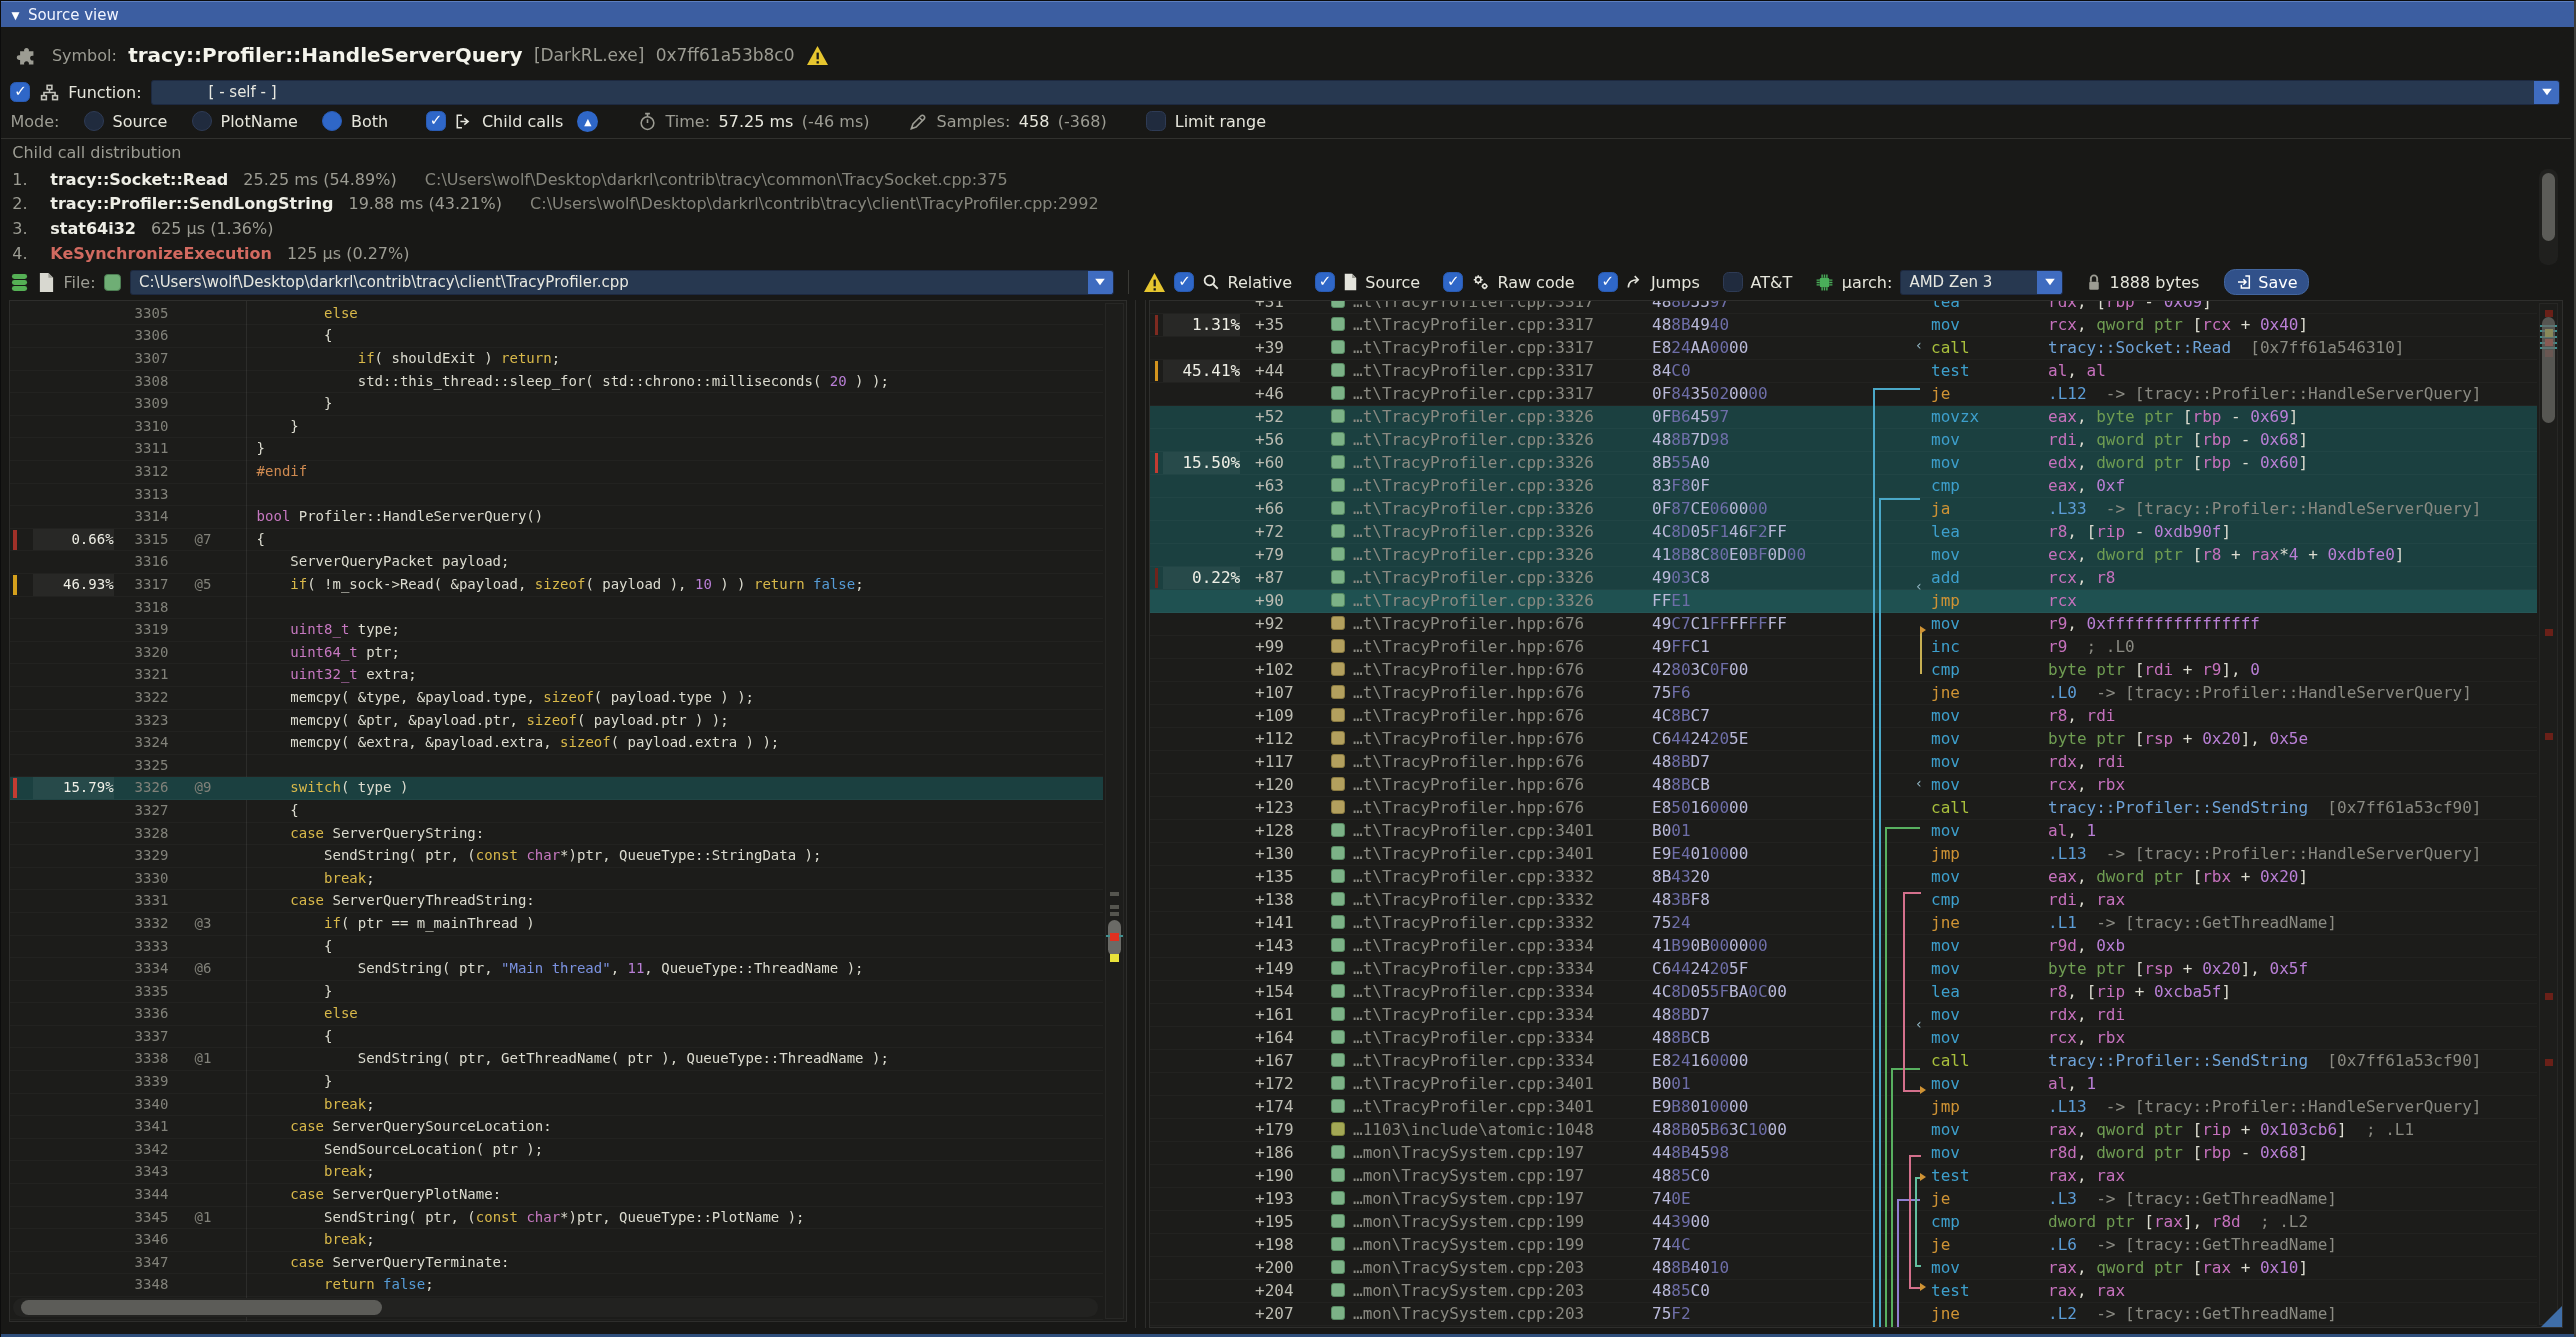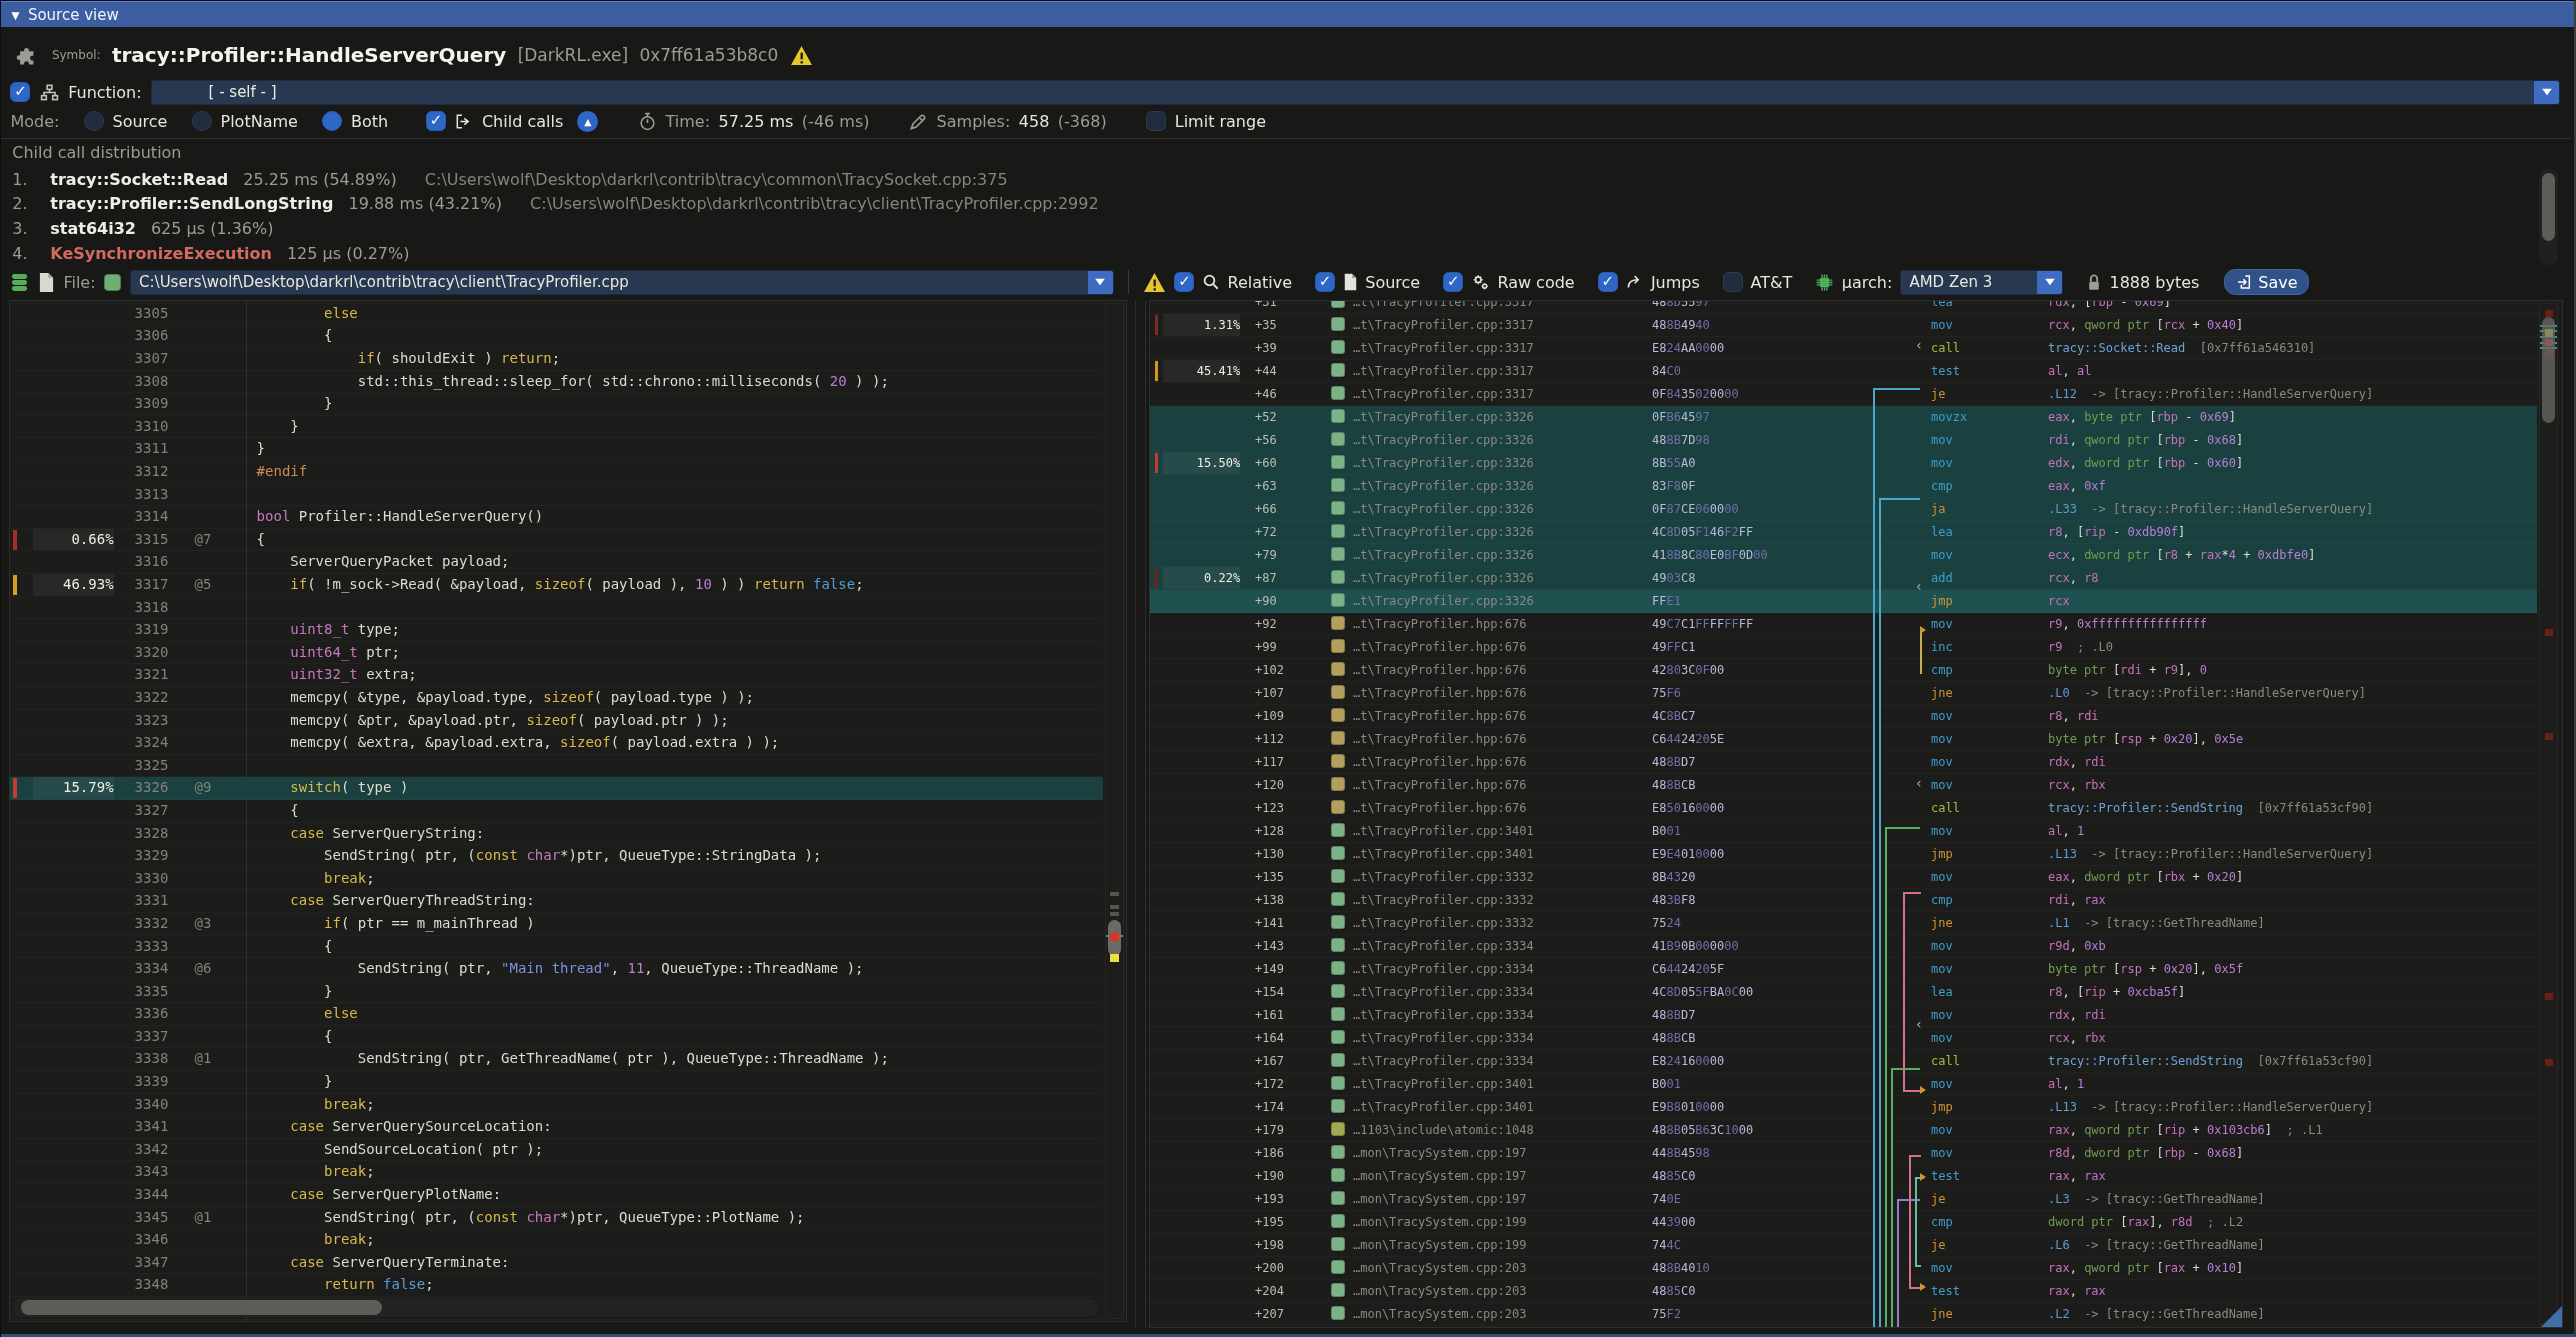--- a/index.html
+++ b/index.html
@@ -3,21 +3,21 @@
 <meta charset="utf-8">
 <style>
   html,body{margin:0;padding:0;background:#0a0a0a;}
   body{width:2576px;height:1338px;position:relative;font-family:"DejaVu Sans",sans-serif;color:#e6e6dc;overflow:hidden;}
   .window{position:absolute;inset:0;background:#181816;border:1.9px solid #0c0c0c;border-right:2.8px solid #3e3e3a;box-sizing:border-box;}
   .titlebar{position:absolute;left:0;top:0;right:0;height:26.4px;background:#3c5ea1;border-top:0.9px solid #5d7fc0;display:flex;align-items:center;gap:8.5px;padding-left:10.4px;box-sizing:border-box;color:#f2f5ff;font-size:15px;}
   .tb-caret{font-size:10.4px;color:#ffffff;}
   
   .symbol-row{position:absolute;left:15px;top:34px;height:40px;display:flex;align-items:center;gap:11.3px;}
   .lbl{color:#9c9c93;}
-  .symbol-row .slabel{font-size:12px;}
+  .symbol-row .slabel{font-size:16px;}
   .symbol-row .sname{font-size:20px;font-weight:bold;color:#f4f4ec;}
   .symbol-row .smod,.symbol-row .saddr{font-size:17px;color:#9c9c93;}
   
   .function-row{position:absolute;left:9.4px;top:79px;right:14px;height:24.6px;display:flex;align-items:center;gap:9.4px;font-size:16px;}
   .combo{background:#273850;border:0.9px solid #1d2940;border-radius:2.8px;height:23px;display:flex;align-items:center;position:relative;color:#e8e8e0;font-size:15px;}
   .combo .ctext{padding-left:8.5px;white-space:nowrap;overflow:hidden;flex:1;}
   .combo .cbtn{width:24.6px;height:23px;background:#3f6cc0;border-radius:0 2.8px 2.8px 0;display:flex;align-items:center;justify-content:center;flex:none;}
   .tri-down{width:0;height:0;border-left:6.6px solid transparent;border-right:6.6px solid transparent;border-top:8.5px solid #fff;}
   .fcombo{flex:1;padding-left:48px;}
   
@@ -74,21 +74,21 @@
   .src-vscroll{right:1.9px;}
   .asm-vscroll{right:3.8px;}
   .vthumb{position:absolute;left:1.9px;right:1.9px;background:#6a6a66;border-radius:8.5px;}
   .mark{position:absolute;left:4.7px;width:8.5px;height:7.6px;}
   .stripe{position:absolute;left:0;right:0;height:1.9px;background:#3f8f8f;}
   .hscroll{position:absolute;left:3.8px;right:28px;bottom:3.8px;height:19px;background:#222220;border-radius:9.4px;}
   .hthumb{position:absolute;left:7.6px;top:1.9px;height:15px;width:361px;background:#5c5c58;border-radius:7.6px;}
   .grip{position:absolute;right:0;bottom:0;width:0;height:0;border-left:21px solid transparent;border-bottom:21px solid #3f6ea8;}
   
   .asm-rows{position:absolute;left:0;top:-10.4px;right:24.6px;}
-  .arow{height:22px;position:relative;border-bottom:0.9px solid rgba(255,255,255,0.028);font-family:"DejaVu Sans Mono",monospace;font-size:12px;line-height:22px;white-space:pre;}
+  .arow{height:22px;position:relative;border-bottom:0.9px solid rgba(255,255,255,0.028);font-family:"DejaVu Sans Mono",monospace;font-size:16px;line-height:22px;white-space:pre;}
   .arow.hl{background:#1b4040;}
   .arow.sel{background:#1f5151;}
   .abar{position:absolute;left:4.7px;top:0.9px;bottom:0.9px;width:3.8px;}
   .apct{position:absolute;left:13.2px;width:77px;text-align:right;color:#efefe6;background:rgba(255,255,255,0.055);}
   .aoff{position:absolute;left:105px;color:#bcbcb2;}
   .aicon{position:absolute;left:181px;top:3.8px;width:14px;height:14px;border-radius:2.8px;}
   .ic-cpp{background:#7cb287;border:0.9px solid #578a62;box-sizing:border-box;}
   .ic-hpp{background:#b3a05e;border:0.9px solid #8a7a40;box-sizing:border-box;}
   .ic-atomic{background:#a3a855;border:0.9px solid #7d8238;box-sizing:border-box;}
   .asrc{position:absolute;left:203px;color:#8a8a82;}

